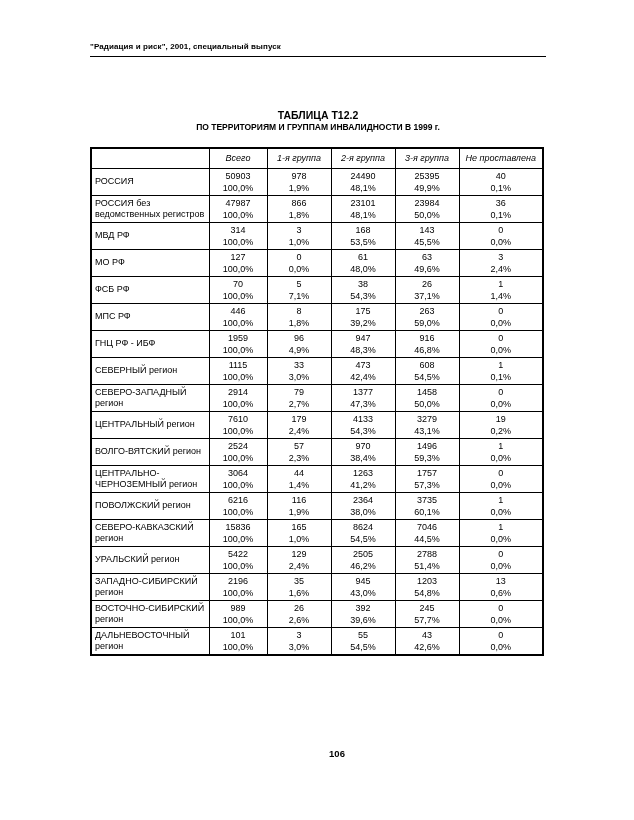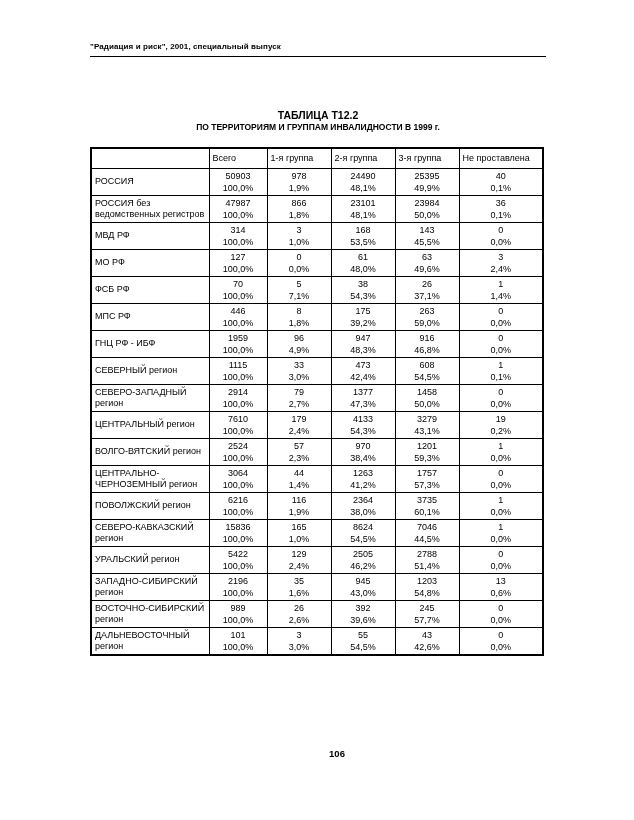--- a/index.html
+++ b/index.html
@@ -43,22 +43,23 @@
   }
   table.data th, table.data td {
     border:1px solid #000;
     font-size:9px;
     font-weight:normal;
     padding:1px 3px;
     box-sizing:border-box;
   }
   table.data thead th {
     height:20px;
-    text-align:left;
+    text-align:center;
     vertical-align:middle;
+    font-style:italic;
   }
   td.lab {
     text-align:left;
     vertical-align:middle;
     line-height:11px;
     padding-left:5px;
   }
   td.val { text-align:center; vertical-align:middle; padding:2px 3px; }
   td.val .cnt, td.val .pct {
     line-height:12px;
@@ -344,21 +345,21 @@
           </td>
           <td class="val">
             <div class="cnt">57</div>
             <div class="pct">2,3%</div>
           </td>
           <td class="val">
             <div class="cnt">970</div>
             <div class="pct">38,4%</div>
           </td>
           <td class="val">
-            <div class="cnt">1201</div>
+            <div class="cnt">1496</div>
             <div class="pct">59,3%</div>
           </td>
           <td class="val">
             <div class="cnt">1</div>
             <div class="pct">0,0%</div>
           </td>
         </tr>
         <tr>
           <td class="lab">ЦЕНТРАЛЬНО-ЧЕРНОЗЕМНЫЙ регион</td>
           <td class="val">

